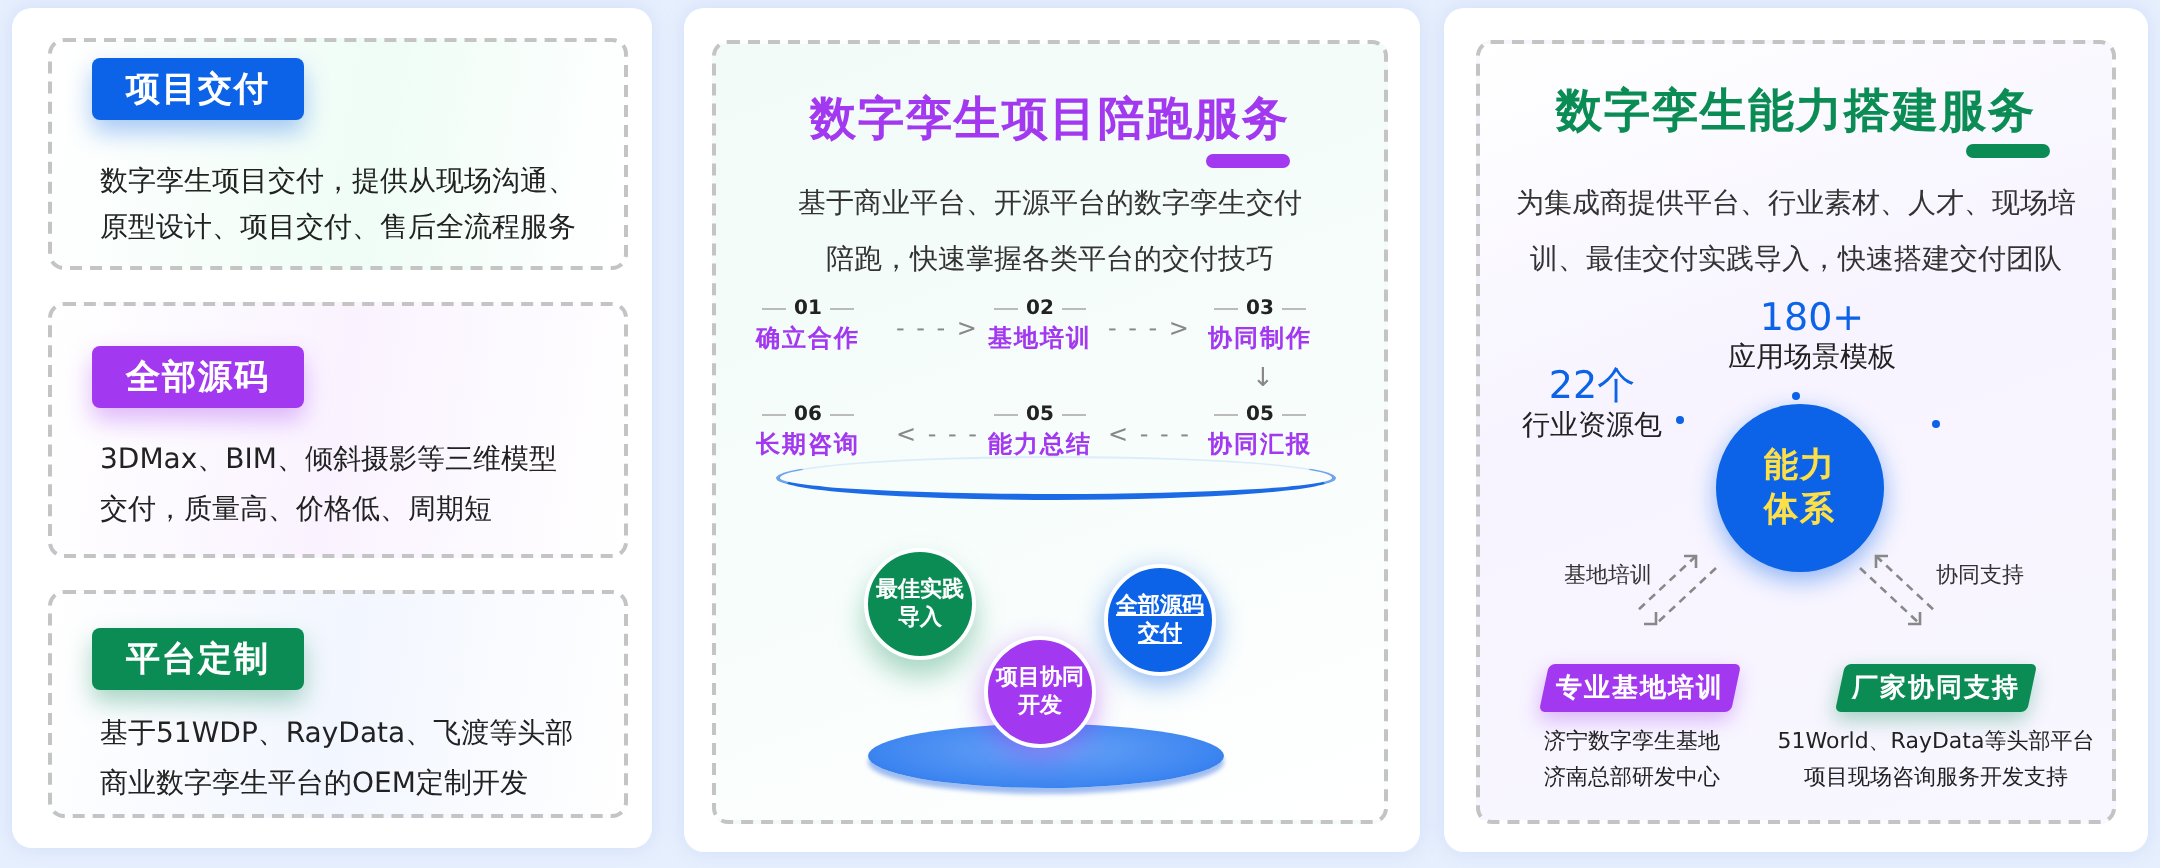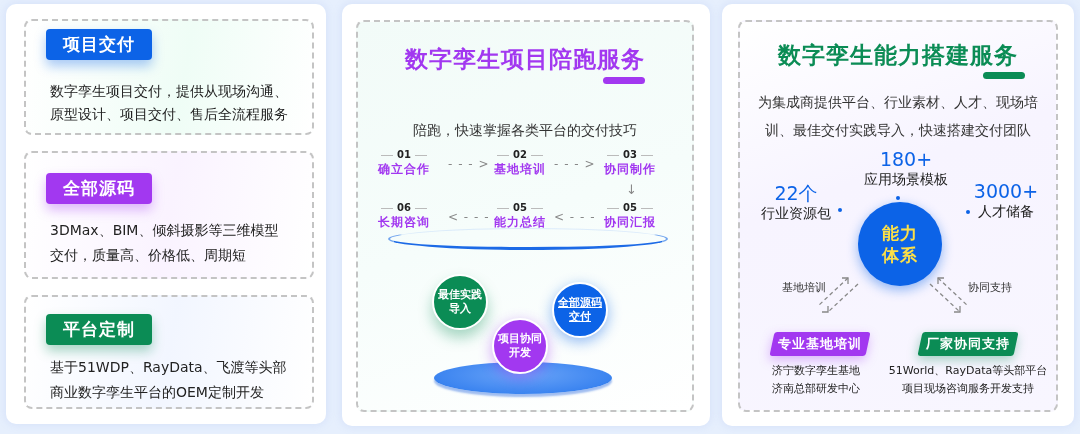--- a/index.html
+++ b/index.html
@@ -125,20 +125,21 @@
     <div class="tag green" style="top:17px">平台定制</div>
     <div class="desc" style="top:57px">基于51WDP、RayData、飞渡等头部</div>
     <div class="desc" style="top:82px">商业数字孪生平台的OEM定制开发</div>
   </div>
 </div>
 
 <div class="panel" id="p2">
   <div class="dash m-dash">
     <div class="title" style="top:22px;color:#a238f0">数字孪生项目陪跑服务</div>
     <div class="title-bar" style="left:245px;top:55px;background:#a238f0"></div>
+    <div class="subtxt" style="top:66px">基于商业平台、开源平台的数字孪生交付</div>
     <div class="subtxt" style="top:94px">陪跑，快速掌握各类平台的交付技巧</div>
 
     <div class="step" style="left:6px;top:127px">
       <div class="num">01</div>
       <div class="lbl">确立合作</div>
     </div>
     <div class="arrow" style="left:90px;top:135px">- - - &gt;</div>
     <div class="step" style="left:122px;top:127px">
       <div class="num">02</div>
       <div class="lbl">基地培训</div>
@@ -192,24 +193,20 @@
       <div class="cap">应用场景模板</div>
     </div>
     <div class="dot" style="left:156px;top:174px"></div>
 
     <div class="stat" style="left:16px;top:160px;width:80px">
       <div class="val">22个</div>
       <div class="cap">行业资源包</div>
     </div>
     <div class="dot" style="left:98px;top:186px"></div>
 
-    <div class="stat" style="left:226px;top:158px;width:80px">
-      <div class="val">3000+</div>
-      <div class="cap">人才储备</div>
-    </div>
     <div class="dot" style="left:226px;top:188px"></div>
 
     <div class="core" style="left:118px;top:180px">
       <div><span>能力</span><br><span>体系</span></div>
     </div>
 
     <svg class="arrows" style="left:0;top:0" width="320" height="392">
       <g stroke="#888" stroke-width="1.3" stroke-dasharray="4,3" fill="none">
         <line x1="108" y1="256" x2="78" y2="284"></line>
         <line x1="118" y1="262" x2="88" y2="290"></line>

